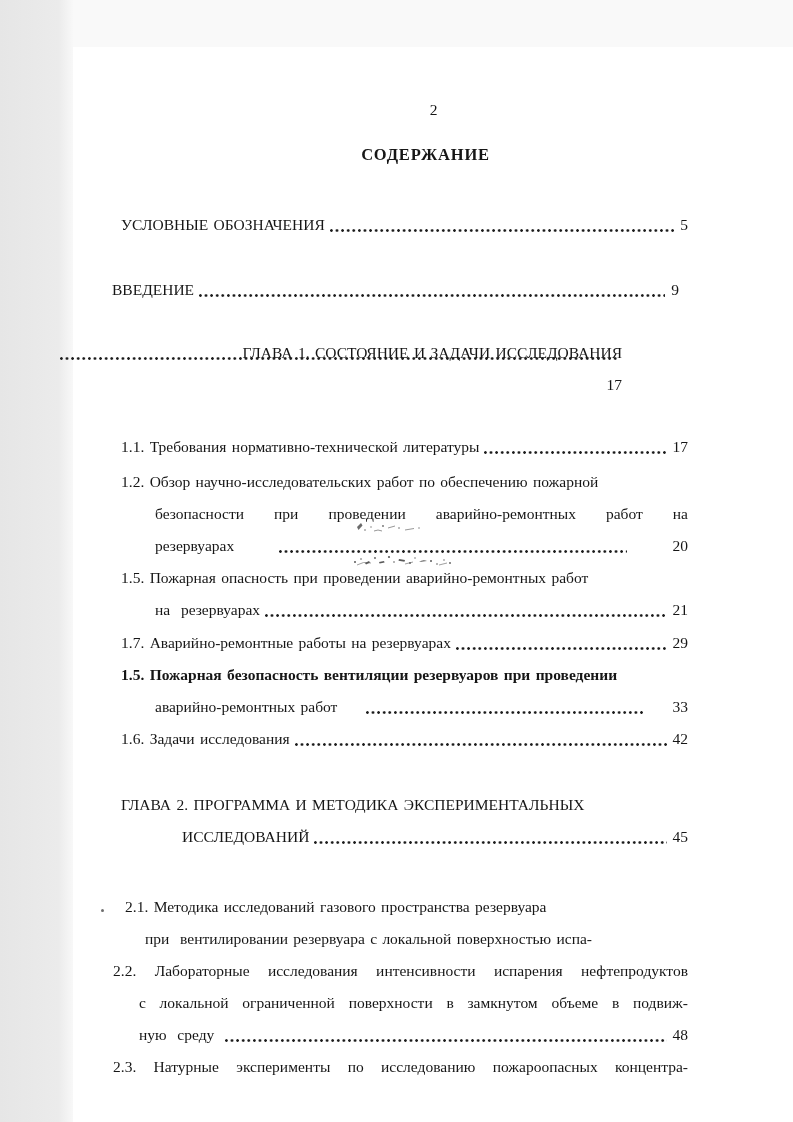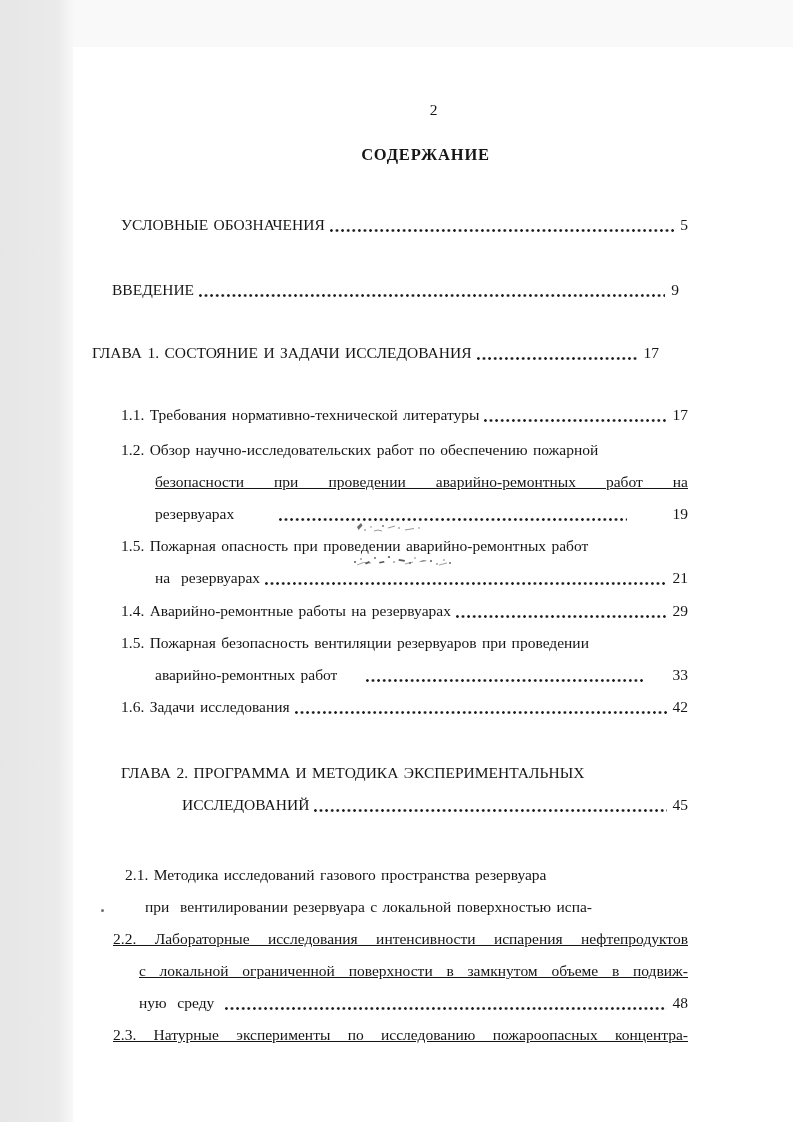--- a/index.html
+++ b/index.html
@@ -19,50 +19,50 @@
              font-weight:700;font-size:16.5px;letter-spacing:0.8px;}
 
   .line{display:flex;align-items:flex-end;white-space:pre-wrap;word-spacing:1.5px;}
   .line .txt{flex:0 0 auto;}
   .line .leader{flex:1 1 auto;position:relative;min-width:8px;align-self:stretch;}
   .line .leader::after{content:"";position:absolute;left:5px;right:3px;bottom:9px;height:3.4px;
         background-image:radial-gradient(circle at 1.4px 1.7px,#1c1c1c 1.12px,rgba(0,0,0,0) 1.7px);
         background-size:5.6px 3.4px;background-repeat:repeat-x;}
   .line .pg{flex:0 0 auto;padding-left:3px;}
 
-  .line.justify{display:block;text-align:justify;text-align-last:justify;text-decoration:underline;}
+  .line.justify{display:block;text-align:justify;text-align-last:justify;}
   .line.justify .txt{display:inline;}
 
   .smudge{position:absolute;filter:blur(0.3px);}
   .smudge-a{left:350px;top:519px;}
   .smudge-b{left:349px;top:549px;}
   .stray-speck{position:absolute;left:101px;top:909px;width:3px;height:3px;
                border-radius:50%;background:#6e6e6e;}
 </style>
 </head>
 <body>
 
 <div class="scan-top"></div>
 <div class="scan-left"></div>
 
 <div class="page">
   <div class="center-line top-pageno">2</div>
   <div class="center-line doc-title">СОДЕРЖАНИЕ</div>
   <div id="toc">
       <div class="line" style="margin-left: 121px; width: 567px; margin-top: 38px;"><span class="txt">УСЛОВНЫЕ ОБОЗНАЧЕНИЯ</span><span class="leader"></span><span class="pg">5</span></div>
       <div class="line" style="margin-left: 112px; width: 567px; margin-top: 33px;"><span class="txt">ВВЕДЕНИЕ</span><span class="leader"></span><span class="pg">9</span></div>
-      <div class="line" style="margin-left: 92px; width: 567px; margin-top: 31px;"><span class="txt">ГЛАВА 1. СОСТОЯНИЕ И ЗАДАЧИ ИССЛЕДОВАНИЯ</span><span class="leader"></span><span class="pg">17</span></div>
+      <div class="line" style="margin-left: 55px; width: 567px; margin-top: 31px; flex-direction: column;"><span class="txt">ГЛАВА 1. СОСТОЯНИЕ И ЗАДАЧИ ИССЛЕДОВАНИЯ</span><span class="leader"></span><span class="pg">17</span></div>
       <div class="line" style="margin-left: 121px; width: 567px; margin-top: 30px;"><span class="txt">1.1. Требования нормативно-технической литературы</span><span class="leader"></span><span class="pg">17</span></div>
       <div class="line" style="margin-left: 121px; width: 567px; margin-top: 3px;"><span class="txt">1.2. Обзор научно-исследовательских работ по обеспечению пожарной</span></div>
       <div class="line justify" style="margin-left: 155px; width: 533px;"><span class="txt">безопасности при проведении аварийно-ремонтных работ на</span></div>
-      <div class="line" style="margin-left: 155px; width: 533px; gap: 40px;"><span class="txt">резервуарах</span><span class="leader"></span><span class="pg">19</span></div>
+      <div class="line" style="margin-left: 155px; width: 533px; gap: 40px;"><span class="txt">резервуарах</span><span class="leader"></span><span class="pg">20</span></div>
       <div class="line" style="margin-left: 121px; width: 567px;"><span class="txt">1.5. Пожарная опасность при проведении аварийно-ремонтных работ</span></div>
       <div class="line" style="margin-left: 155px; width: 533px;"><span class="txt">на  резервуарах</span><span class="leader"></span><span class="pg">21</span></div>
-      <div class="line" style="margin-left: 121px; width: 567px; margin-top: 1px;"><span class="txt">1.4. Аварийно-ремонтные работы на резервуарах</span><span class="leader"></span><span class="pg">29</span></div>
-      <div class="line" style="margin-left: 121px; width: 567px;"><span class="txt">1.5. Пожарная безопасность вентиляции резервуаров при проведении</span></div>
+      <div class="line" style="margin-left: 121px; width: 567px; margin-top: 1px;"><span class="txt">1.7. Аварийно-ремонтные работы на резервуарах</span><span class="leader"></span><span class="pg">29</span></div>
+      <div class="line" style="margin-left: 121px; width: 567px; font-weight: bold;"><span class="txt">1.5. Пожарная безопасность вентиляции резервуаров при проведении</span></div>
       <div class="line" style="margin-left: 155px; width: 533px; gap: 24px;"><span class="txt">аварийно-ремонтных работ</span><span class="leader"></span><span class="pg">33</span></div>
       <div class="line" style="margin-left: 121px; width: 567px;"><span class="txt">1.6. Задачи исследования</span><span class="leader"></span><span class="pg">42</span></div>
       <div class="line" style="margin-left: 121px; width: 567px; margin-top: 34px;"><span class="txt">ГЛАВА 2. ПРОГРАММА И МЕТОДИКА ЭКСПЕРИМЕНТАЛЬНЫХ</span></div>
       <div class="line" style="margin-left: 182px; width: 506px;"><span class="txt">ИССЛЕДОВАНИЙ</span><span class="leader"></span><span class="pg">45</span></div>
       <div class="line" style="margin-left: 125px; width: 563px; margin-top: 38px;"><span class="txt">2.1. Методика исследований газового пространства резервуара</span></div>
       <div class="line" style="margin-left: 145px; width: 543px;"><span class="txt">при  вентилировании резервуара с локальной поверхностью испа-</span></div>
       <div class="line justify" style="margin-left: 113px; width: 575px;"><span class="txt">2.2. Лабораторные исследования интенсивности испарения нефтепродуктов</span></div>
       <div class="line justify" style="margin-left: 139px; width: 549px;"><span class="txt">с локальной ограниченной поверхности в замкнутом объеме в подвиж-</span></div>
       <div class="line" style="margin-left: 139px; width: 549px;"><span class="txt">ную  среду </span><span class="leader"></span><span class="pg">48</span></div>
       <div class="line justify" style="margin-left: 113px; width: 575px;"><span class="txt">2.3. Натурные эксперименты по исследованию пожароопасных концентра-</span></div>

